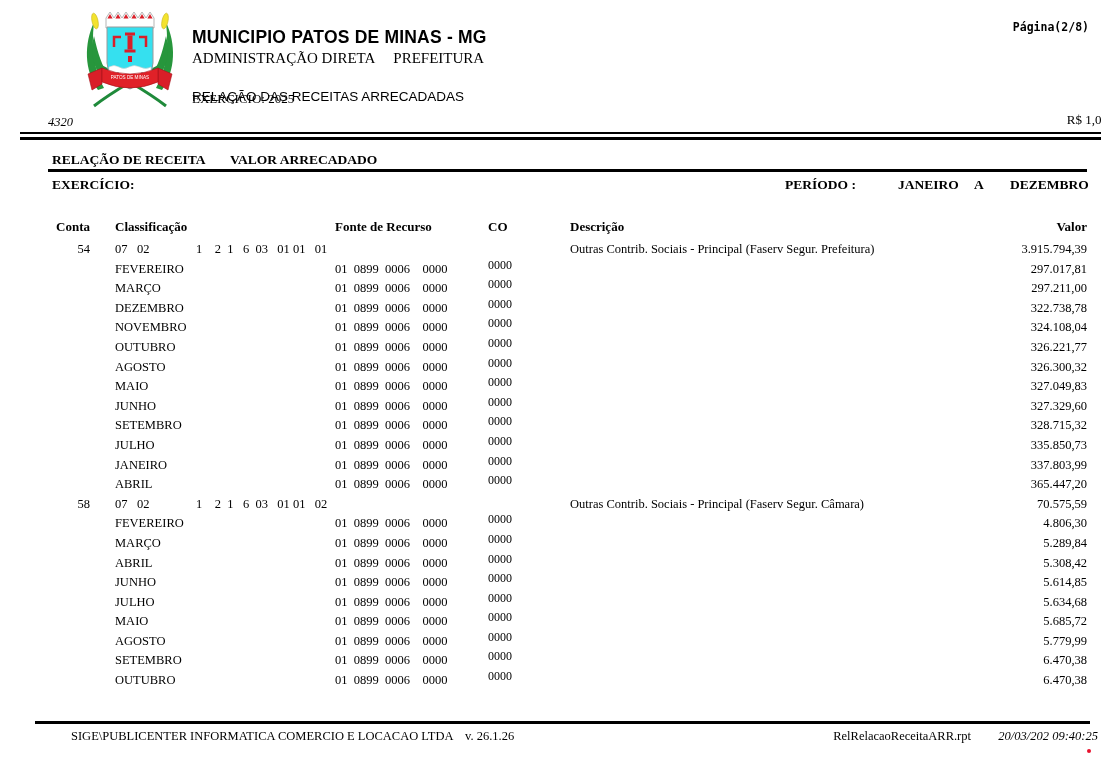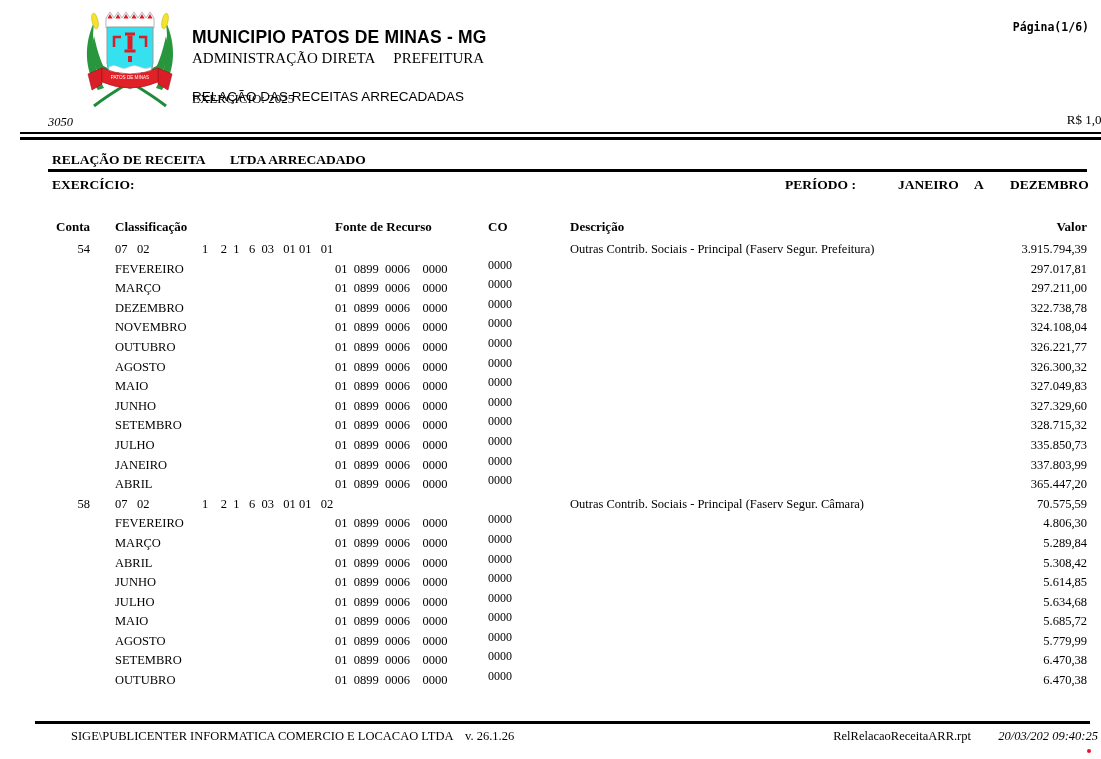--- a/index.html
+++ b/index.html
@@ -38,21 +38,21 @@
   .th-fonte{left:335px;}
   .th-co{left:488px;}
   .th-desc{left:570px;}
   .th-valor{right:14px;text-align:right;}
 
   #table-body{position:absolute;left:0;top:240px;width:1101px;}
   .trow{position:relative;width:100%;height:19.6px;font-size:12.5px;}
   .cell{position:absolute;top:2px;white-space:pre;}
   .cell-conta{left:40px;width:50px;text-align:right;font-family:Liberation Serif, serif;}
   .cell-class{left:115px;}
-  .cell-class2{left:202px;text-align:center;}
+  .cell-class2{left:196px;text-align:center;}
   .cell-month{left:115px;}
   .cell-fonte{left:335px;}
   .cell-co{left:488px;top:-2px;font-size:12px;}
   .cell-desc{left:570px;}
   .cell-valor{right:14px;text-align:right;}
 
   
   .foot-company{left:35px;top:729px;font-size:12.5px;margin-left:36px;}
   .foot-version{left:465px;top:729px;font-size:12.5px;}
   .foot-file{right:130px;top:729px;font-size:12.5px;}
@@ -121,29 +121,29 @@
       <path d="M26,62 Q54,74 82,62 L82,76 Q54,88 26,76 Z" fill="#e02128" stroke="#a31018" stroke-width="0.6"></path>
       <text x="54" y="72.5" font-size="4.6" fill="#ffffff" text-anchor="middle" font-family="Liberation Sans, sans-serif">PATOS DE MINAS</text>
     </svg>
   </div>
 
   <div class="abs pre admin">ADMINISTRAÇÃO DIRETA     PREFEITURA</div>
   <div class="abs sans b muni">MUNICIPIO PATOS DE MINAS - MG</div>
   <div class="abs sans rpt-title">RELAÇÃO DAS RECEITAS ARRECADADAS</div>
   <div class="abs exerc">EXERCICIO: 2025</div>
 
-  <div class="abs mono b pagina">Página(1/6)</div>
-  <div class="abs i docnum">3050</div>
+  <div class="abs mono b pagina">Página(2/8)</div>
+  <div class="abs i docnum">4320</div>
   <div class="abs currency">R$ 1,00</div>
 
   <div class="hline" style="left:20px;right:0;top:132px;height:2px"></div>
   <div class="hline" style="left:20px;right:0;top:137px;height:3px"></div>
 
   <div class="abs b band-rel1">RELAÇÃO DE RECEITA</div>
-  <div class="abs b band-rel2">LTDA ARRECADADO</div>
+  <div class="abs b band-rel2">VALOR ARRECADADO</div>
   <div class="hline" style="left:48px;right:14px;top:169px;height:3px"></div>
   <div class="abs b band-exe">EXERCÍCIO:</div>
   <div class="abs b band-per">PERÍODO :</div>
   <div class="abs b band-jan">JANEIRO</div>
   <div class="abs b band-a">A</div>
   <div class="abs b band-dez">DEZEMBRO</div>
 
   <div class="th th-conta">Conta</div>
   <div class="th th-class">Classificação</div>
   <div class="th th-fonte">Fonte de Recurso</div>

